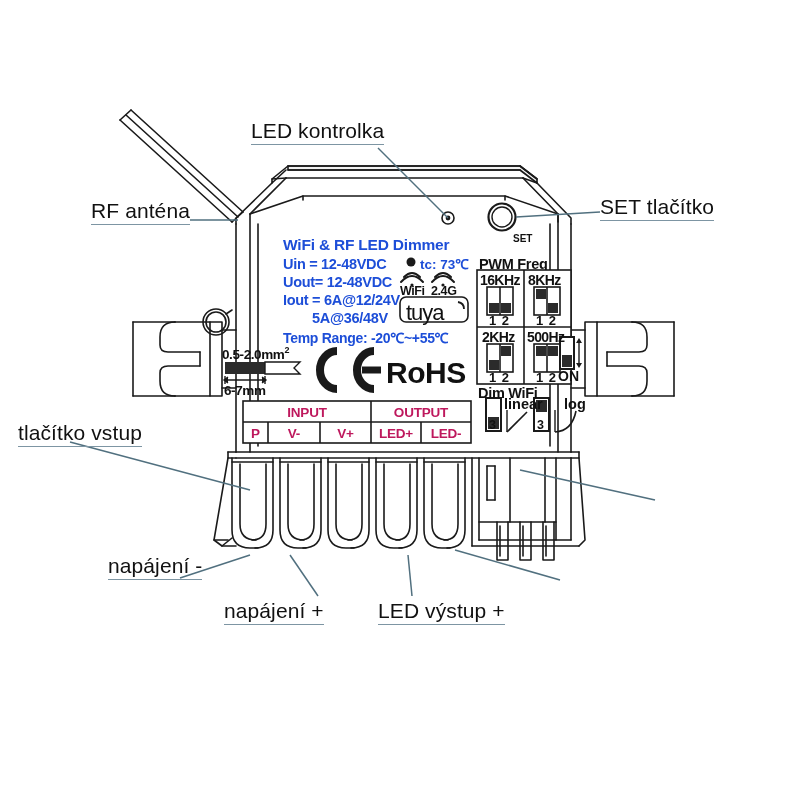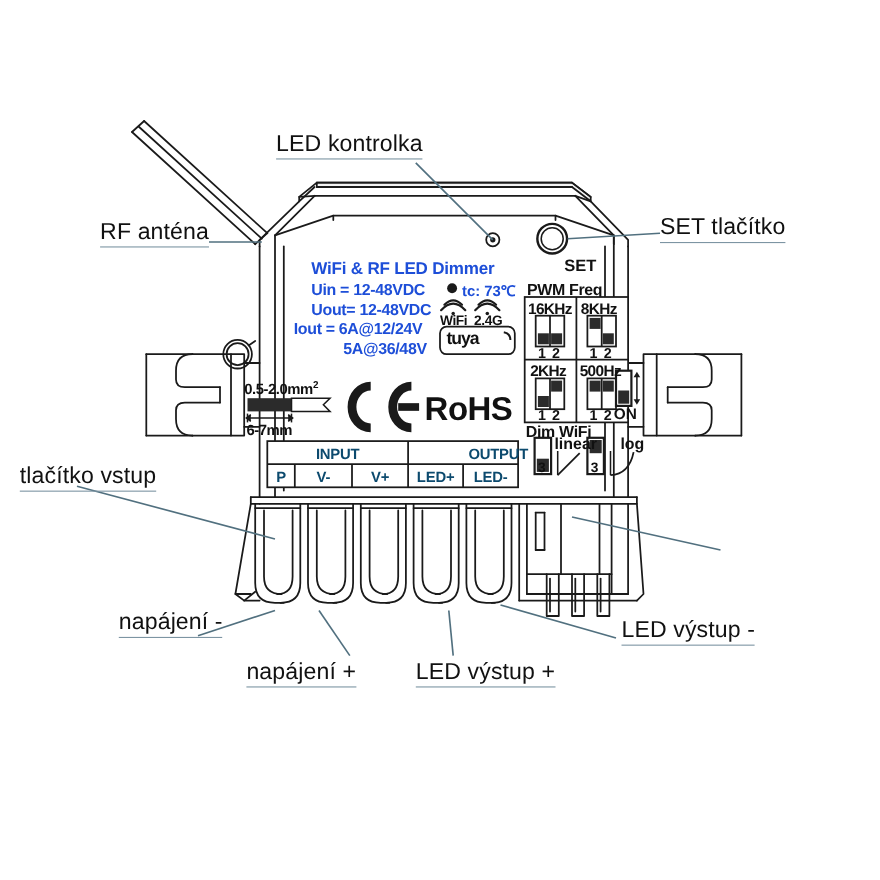--- a/index.html
+++ b/index.html
@@ -24,36 +24,36 @@
   .dip-t{position:absolute;white-space:nowrap;font-weight:700;color:#111;}
   .dip-head{font-size:14.5px;letter-spacing:-.3px;}
   .dip-freq{font-size:14px;letter-spacing:-.6px;}
   .dip-num{font-size:13px;letter-spacing:1px;}
   .dip-on{font-size:14px;font-weight:700;}
   .dip-curve{font-size:14.5px;letter-spacing:-.3px;}
   .dip-mode{font-size:14.5px;}
   .dip-3{font-size:12.5px;font-weight:700;}
 
   
-  .term-t{position:absolute;white-space:nowrap;font-weight:600;color:#0c4a6e;
+  .term-t{position:absolute;white-space:nowrap;font-weight:600;color:#be185d;
           font-size:13.5px;text-align:center;letter-spacing:-.2px;}
 
   
   .wire-t{position:absolute;white-space:nowrap;font-weight:600;font-size:13.5px;
           letter-spacing:-.4px;color:#111;}
   .wire-t sup{font-size:9px;vertical-align:super;}
 
   
   .rohs{position:absolute;font-size:30px;font-weight:600;letter-spacing:-.5px;color:#111;}
 
   
   .wifi-t{position:absolute;font-size:12.5px;font-weight:700;letter-spacing:-.4px;color:#111;}
-  .tuya-t{position:absolute;font-size:16px;font-weight:700;letter-spacing:-1px;color:#111;}
-
-  .set-t{position:absolute;font-size:15px;font-weight:600;color:#111;letter-spacing:0px;}
+  .tuya-t{position:absolute;font-size:22px;font-weight:400;letter-spacing:-1px;color:#111;}
+
+  .set-t{position:absolute;font-size:10px;font-weight:600;color:#111;letter-spacing:0px;}
 </style>
 </head>
 <body>
 
 <div class="stage">
 
   <svg class="layer" viewBox="0 0 800 800">
     <g fill="none" stroke="#1a1a1a" stroke-width="1.6" stroke-linejoin="round" stroke-linecap="round">
 
       <path d="M288 166 L520 166 L537 179 L537 183 L520 170 L288 170 Z" fill="#f2f2f2"></path>
@@ -235,31 +235,28 @@
   <div class="callout" style="left:224px;top:600px;">
     <span>napájení +</span>
     <span class="ul"></span>
   </div>
 
   <div class="callout" style="left:378px;top:600px;">
     <span>LED výstup +</span>
     <span class="ul"></span>
   </div>
 
-  <div class="callout" style="left:565px;top:562px;">
-    <span>LED výstup -</span>
-    <span class="ul"></span>
-  </div>
 
   <div class="lbl t-title" style="left:283px;top:236px;">WiFi &amp; RF LED Dimmer</div>
 
   <div class="lbl t-spec" style="left:283px;top:256px;">Uin  = 12-48VDC</div>
   <div class="lbl t-spec" style="left:283px;top:274px;">Uout= 12-48VDC</div>
-  <div class="lbl t-spec" style="left:267px;top:292px;">Iout = 6A@12/24V</div>
+  <div class="lbl t-spec" style="left:283px;top:292px;">Iout = 6A@12/24V</div>
   <div class="lbl t-spec" style="left:312px;top:310px;">5A@36/48V</div>
+  <div class="lbl t-temp" style="left:283px;top:328px;">Temp Range: -20℃~+55℃</div>
 
   <svg class="layer" viewBox="0 0 800 800">
     <circle cx="411" cy="262" r="4.5" fill="#1a1a1a"></circle>
   </svg>
   <div class="lbl t-tc" style="left:420px;top:255px;">tc: 73℃</div>
 
   <svg class="layer" viewBox="0 0 800 800">
     <g fill="none" stroke="#1a1a1a" stroke-width="2" stroke-linecap="round">
       <path d="M404 277 Q412 269 420 277"></path>
       <path d="M401 282 Q412 270 423 282"></path>
@@ -380,21 +377,21 @@
     <g stroke="#1a1a1a" fill="none" stroke-width="1.6">
       <rect x="243" y="401" width="228" height="42" fill="#ffffff"></rect>
       <path d="M243 422 L471 422"></path>
       <path d="M371 401 L371 443"></path>
       <path d="M268 422 L268 443"></path>
       <path d="M320 422 L320 443"></path>
       <path d="M421 422 L421 443"></path>
     </g>
   </svg>
   <div class="term-t" style="left:243px;top:405px;width:128px;">INPUT</div>
-  <div class="term-t" style="left:371px;top:405px;width:100px;padding-left:32px;">OUTPUT</div>
+  <div class="term-t" style="left:371px;top:405px;width:100px;">OUTPUT</div>
 
   <div class="term-t" style="left:243px;top:426px;width:25px;">P</div>
   <div class="term-t" style="left:268px;top:426px;width:52px;">V-</div>
   <div class="term-t" style="left:320px;top:426px;width:51px;">V+</div>
   <div class="term-t" style="left:371px;top:426px;width:50px;">LED+</div>
   <div class="term-t" style="left:421px;top:426px;width:50px;">LED-</div>
 
 </div>
 
 </body></html>

